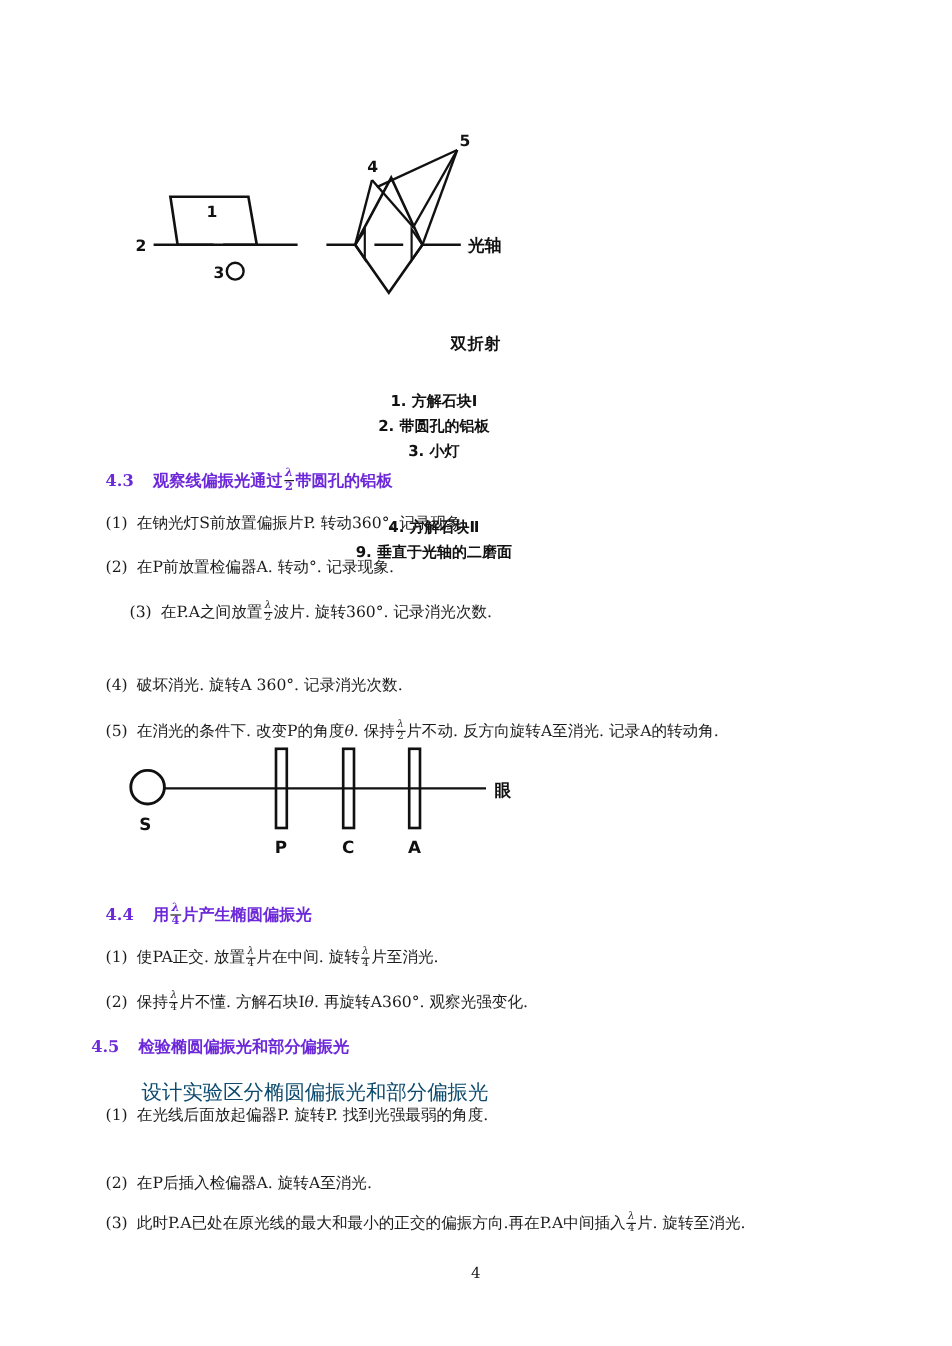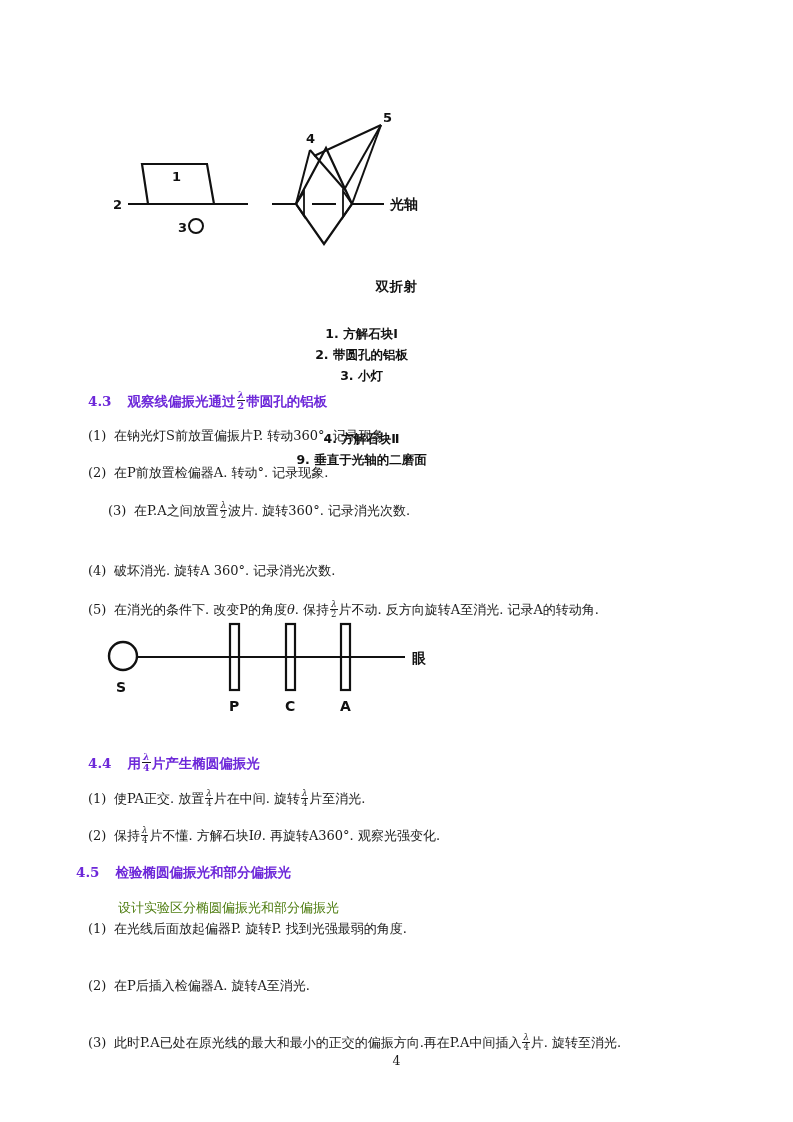--- a/index.html
+++ b/index.html
@@ -72,22 +72,22 @@
     font-size: 13px;
     color: #1b1b1b;
     white-space: nowrap;
   }
   .para .lbl {
     display: inline-block;
     width: 26px;
   }
   .plain {
     position: absolute;
-    font-size: 13px;
-    color: #4d7c0f;
+    font-size: 17px;
+    color: #0c4a6e;
     white-space: nowrap;
   }
 
   
   .frac {
     display: inline-block;
     vertical-align: -0.32em;
     text-align: center;
     font-size: 8.5px;
     line-height: 1.02;
@@ -248,19 +248,19 @@
   <div class="plain" style="left:118px; top:899px;">设计实验区分椭圆偏振光和部分偏振光</div>
 
   <div class="para" style="left:88px; top:920px;">
     <span class="lbl">(1)</span><span>在光线后面放起偏器P. 旋转P. 找到光强最弱的角度.</span>
   </div>
 
   <div class="para" style="left:88px; top:977px;">
     <span class="lbl">(2)</span><span>在P后插入检偏器A. 旋转A至消光.</span>
   </div>
 
-  <div class="para" style="left:88px; top:1010px;margin-top:23px;">
+  <div class="para" style="left:88px; top:1010px;">
     <span class="lbl">(3)</span><span>此时P.A已处在原光线的最大和最小的正交的偏振方向.再在P.A中间插入</span><span class="frac"><span class="nu">λ</span><span class="de">4</span></span><span>片. 旋转至消光.</span>
   </div>
 
   <div class="page-num">4</div>
 
 </div>
 
 </body></html>

